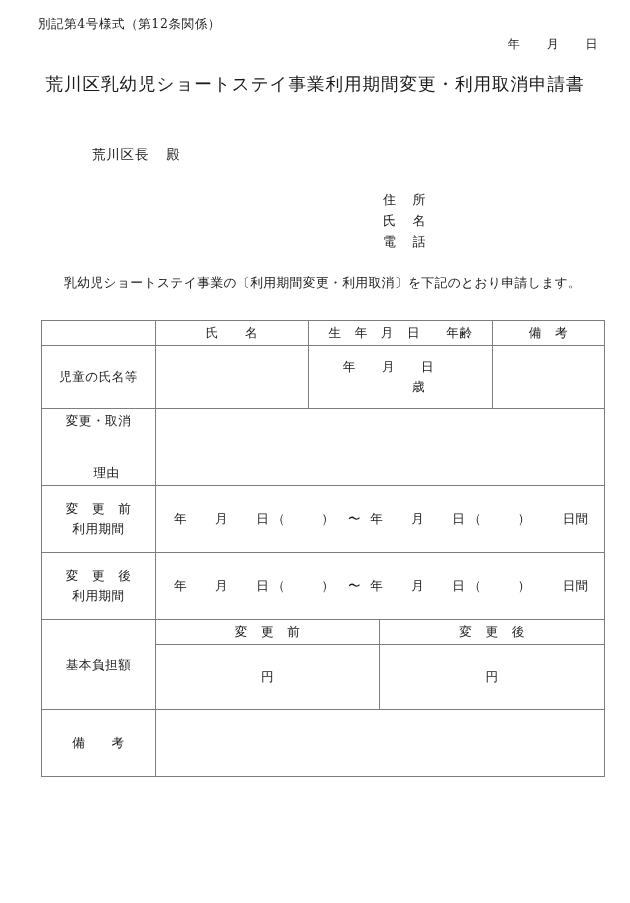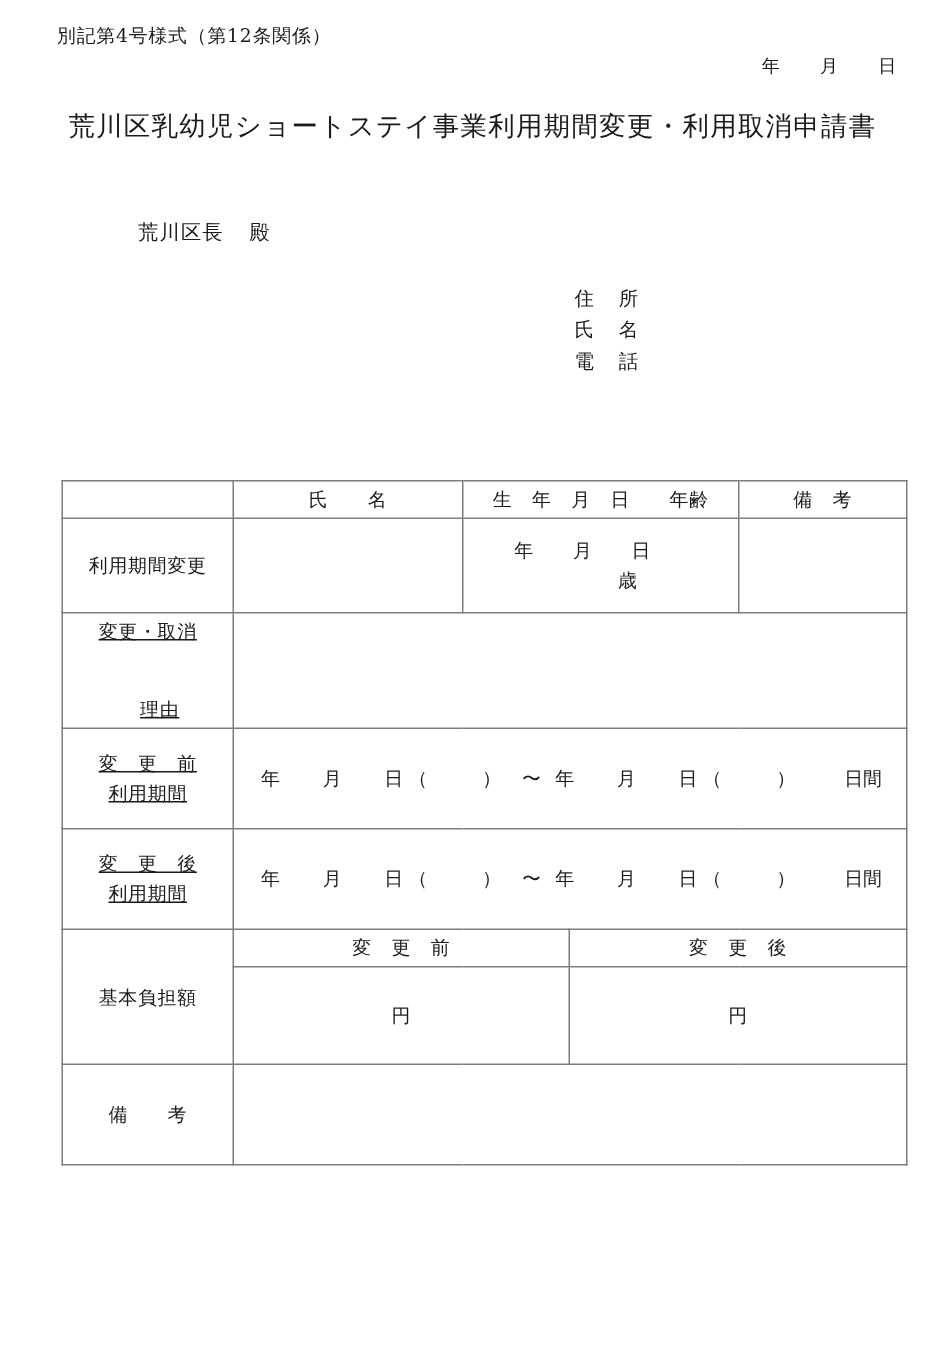--- a/index.html
+++ b/index.html
@@ -105,21 +105,21 @@
     border: 1px solid #7d7d7d;
     padding: 0;
     vertical-align: middle;
     text-align: center;
     background: #ffffff;
   }
   .form-table .lbl {
     width: 114px;
     line-height: 1.55;
   }
-  .lbl .l2 { display: block; text-decoration: underline; }
+  .lbl .l2 { display: block; }
   .lbl .l2.indent { padding-left: 16px; margin-top: 32px; }
 
   .hdr-name  { width: 153px; height: 24px; }
   .hdr-birth { width: 184px; margin-left: 32px; }
   .hdr-note  { width: 112px; }
 
   
   .child-row td { height: 62px; }
   .birth-inner {
     line-height: 1.55;
@@ -184,40 +184,41 @@
       <span class="c1">住</span><span class="c2">所</span>
     </div>
     <div class="row">
       <span class="c1">氏</span><span class="c2">名</span>
     </div>
     <div class="row">
       <span class="c1">電</span><span class="c2">話</span>
     </div>
   </div>
 
+  <div class="statement">乳幼児ショートステイ事業の〔利用期間変更・利用取消〕を下記のとおり申請します。</div>
 
   <table class="form-table">
     <colgroup>
       <col style="width:114px">
       <col style="width:153px">
       <col style="width:71px">
       <col style="width:113px">
       <col style="width:112px">
     </colgroup>
 
     <tbody>
         <tr>
       <td class="lbl"></td>
       <td class="hdr-name">氏　　名</td>
       <td class="hdr-birth" colspan="2">生　年　月　日　　年齢</td>
       <td class="hdr-note">備　考</td>
     </tr>
 
     <tr class="child-row">
-      <td class="lbl">利用期間変更</td>
+      <td class="lbl">児童の氏名等</td>
       <td></td>
       <td colspan="2">
         <div class="birth-inner">
           <div class="ln1">
             <span class="s">年</span><span class="s">月</span><span class="s">日</span>
           </div>
           <div class="ln2">
             <span>歳</span>
           </div>
         </div>

